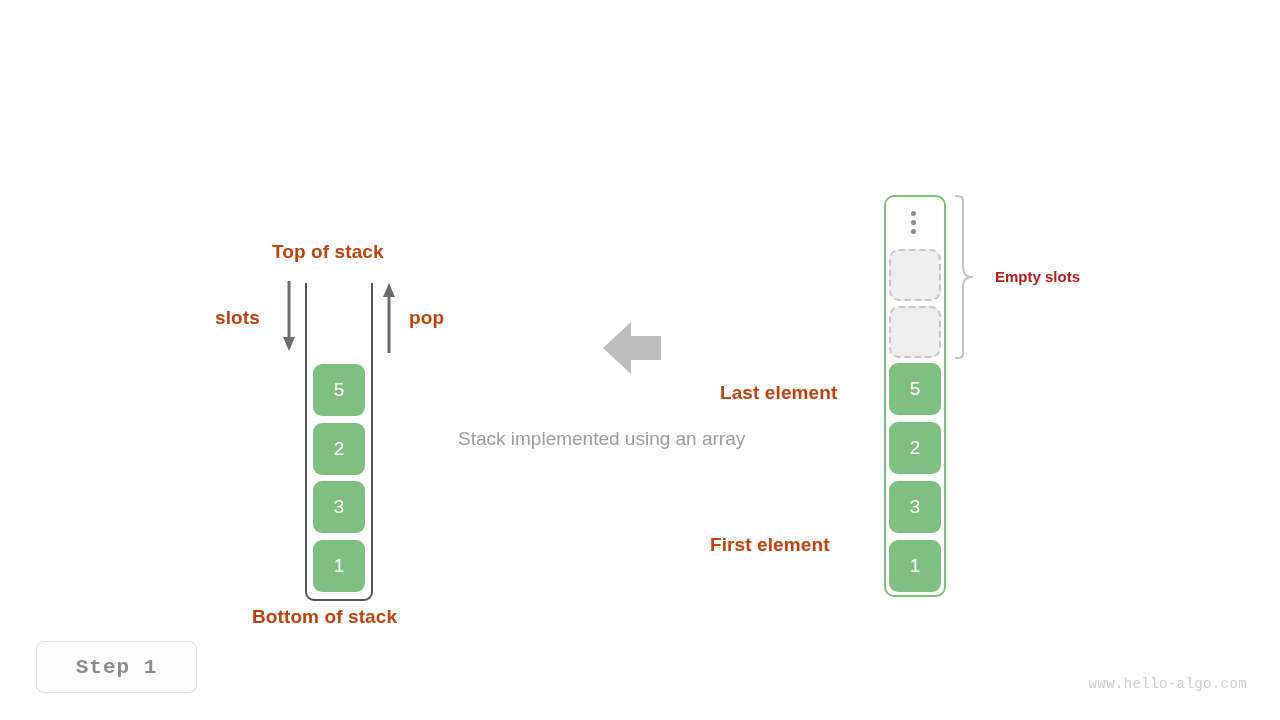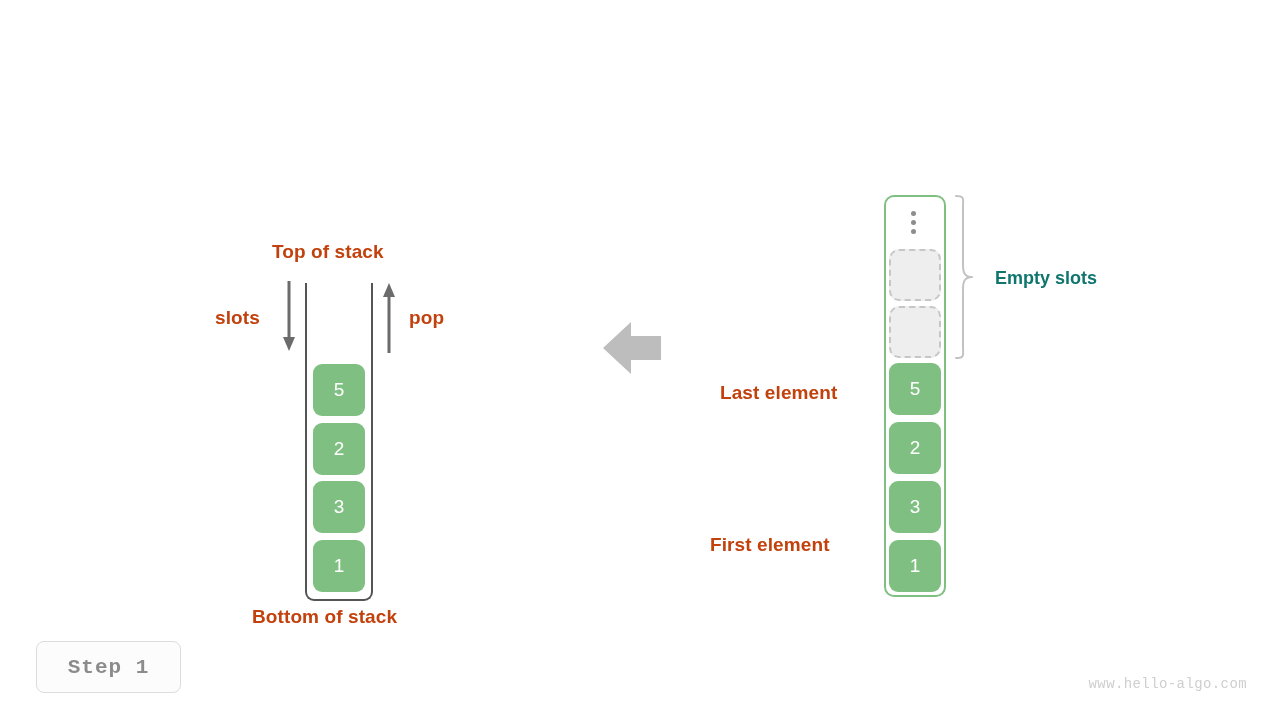--- a/index.html
+++ b/index.html
@@ -36,22 +36,22 @@
     font-family: "Liberation Sans", sans-serif;
     font-weight: normal;
     font-size: 19px;
     color: #9e9e9e;
     white-space: nowrap;
   }
   .label-gray-bold {
     position: absolute;
     font-family: "Liberation Sans", sans-serif;
     font-weight: bold;
-    font-size: 18px;
-    color: #0f766e;
+    font-size: 15px;
+    color: #b91c1c;
     white-space: nowrap;
   }
 
   
   .cell {
     position: absolute;
     width: 52px;
     height: 52px;
     background: #7fc082;
     border-radius: 9px;
@@ -123,21 +123,21 @@
   }
 
   
   .arrow-svg { position: absolute; }
 
   
   #step-badge {
     position: absolute;
     left: 36px;
     top: 641px;
-    width: 145px;
+    width: 161px;
     height: 52px;
     border: 1px solid #dcdcdc;
     border-radius: 8px;
     background: #fcfcfc;
     display: flex;
     align-items: center;
     justify-content: center;
     box-sizing: border-box;
   }
   #step-badge span {
@@ -187,20 +187,21 @@
   <div class="cell" style="left:313px; top:423px;">2</div>
   <div class="cell" style="left:313px; top:481px;">3</div>
   <div class="cell" style="left:313px; top:540px;">1</div>
 
   <div class="label-bold" style="left:252px; top:606px;">Bottom of stack</div>
 
   <svg class="arrow-svg" style="left:603px; top:320px;" width="58" height="56" viewBox="0 0 58 56">
     <polygon points="0,28 28,2 28,16 58,16 58,40 28,40 28,54" fill="#bdbdbd"></polygon>
   </svg>
 
+  <div class="label-gray" style="left:458px; top:428px;">Stack implemented using an array</div>
 
   <div id="array-container"></div>
 
   <div id="ellipsis-icon">
     <i></i>
       <i></i>
       <i></i>
   </div>
 
   <div class="slot-empty" style="left:889px; top:249px;"></div>

